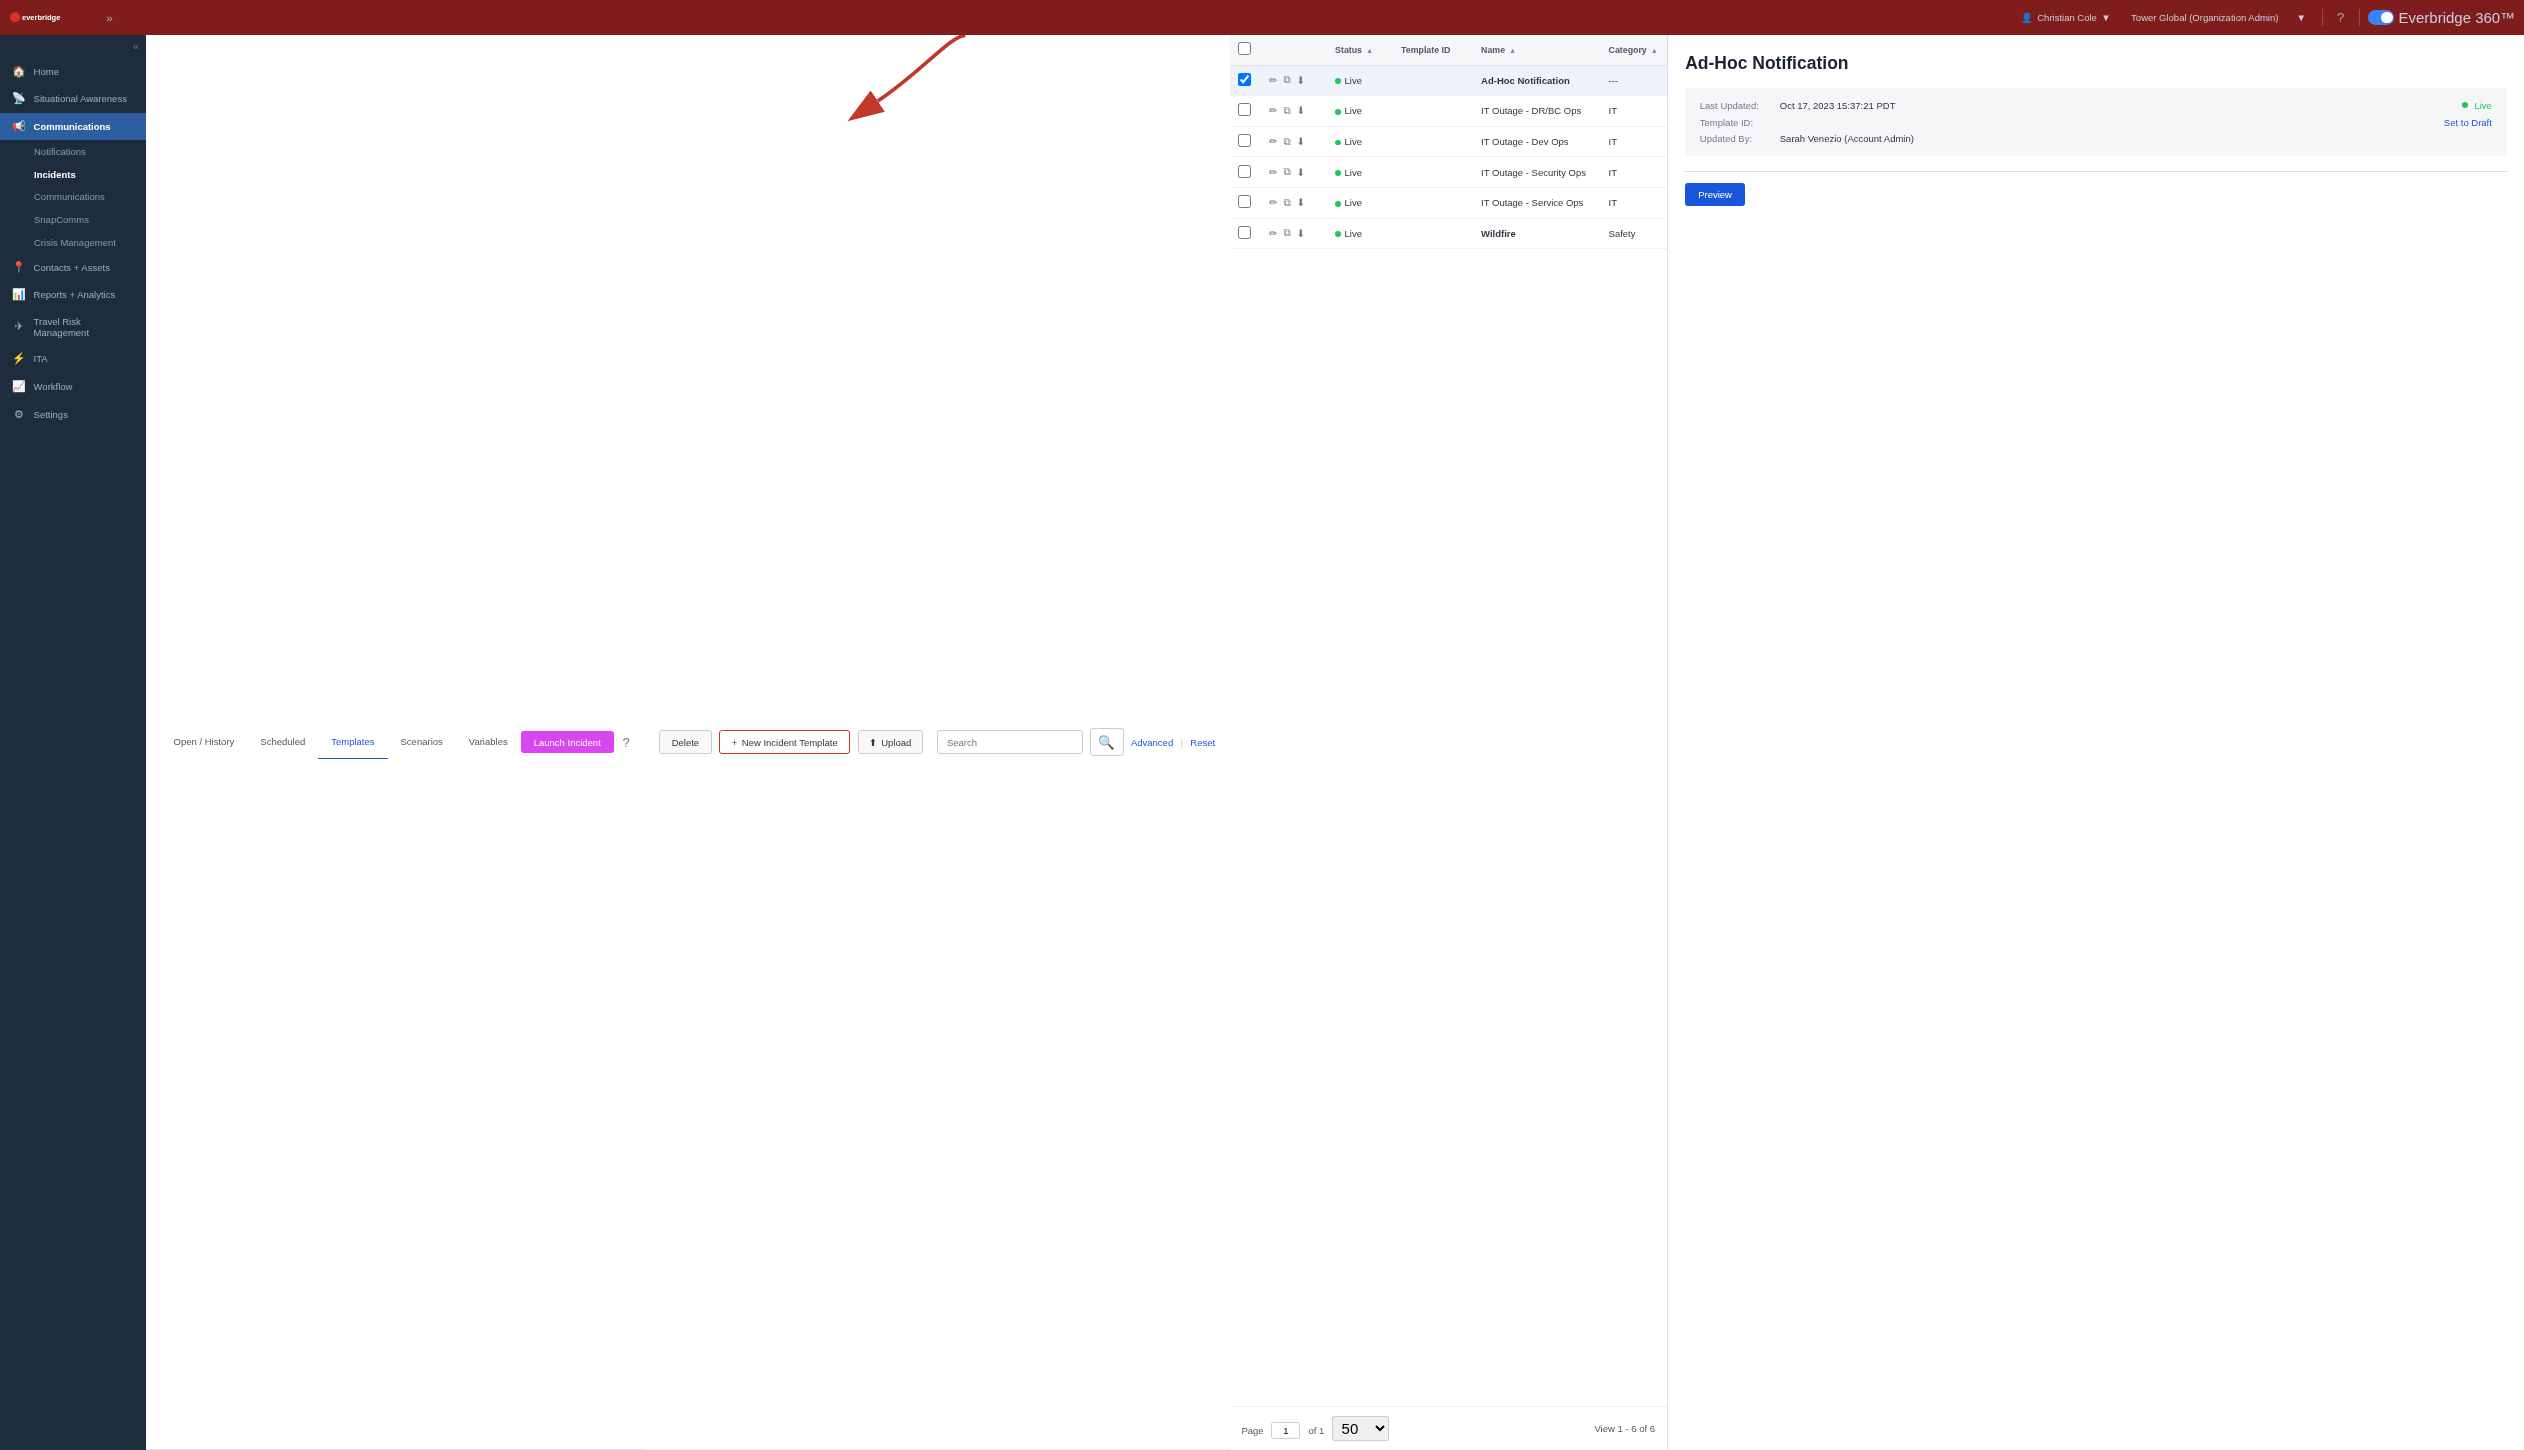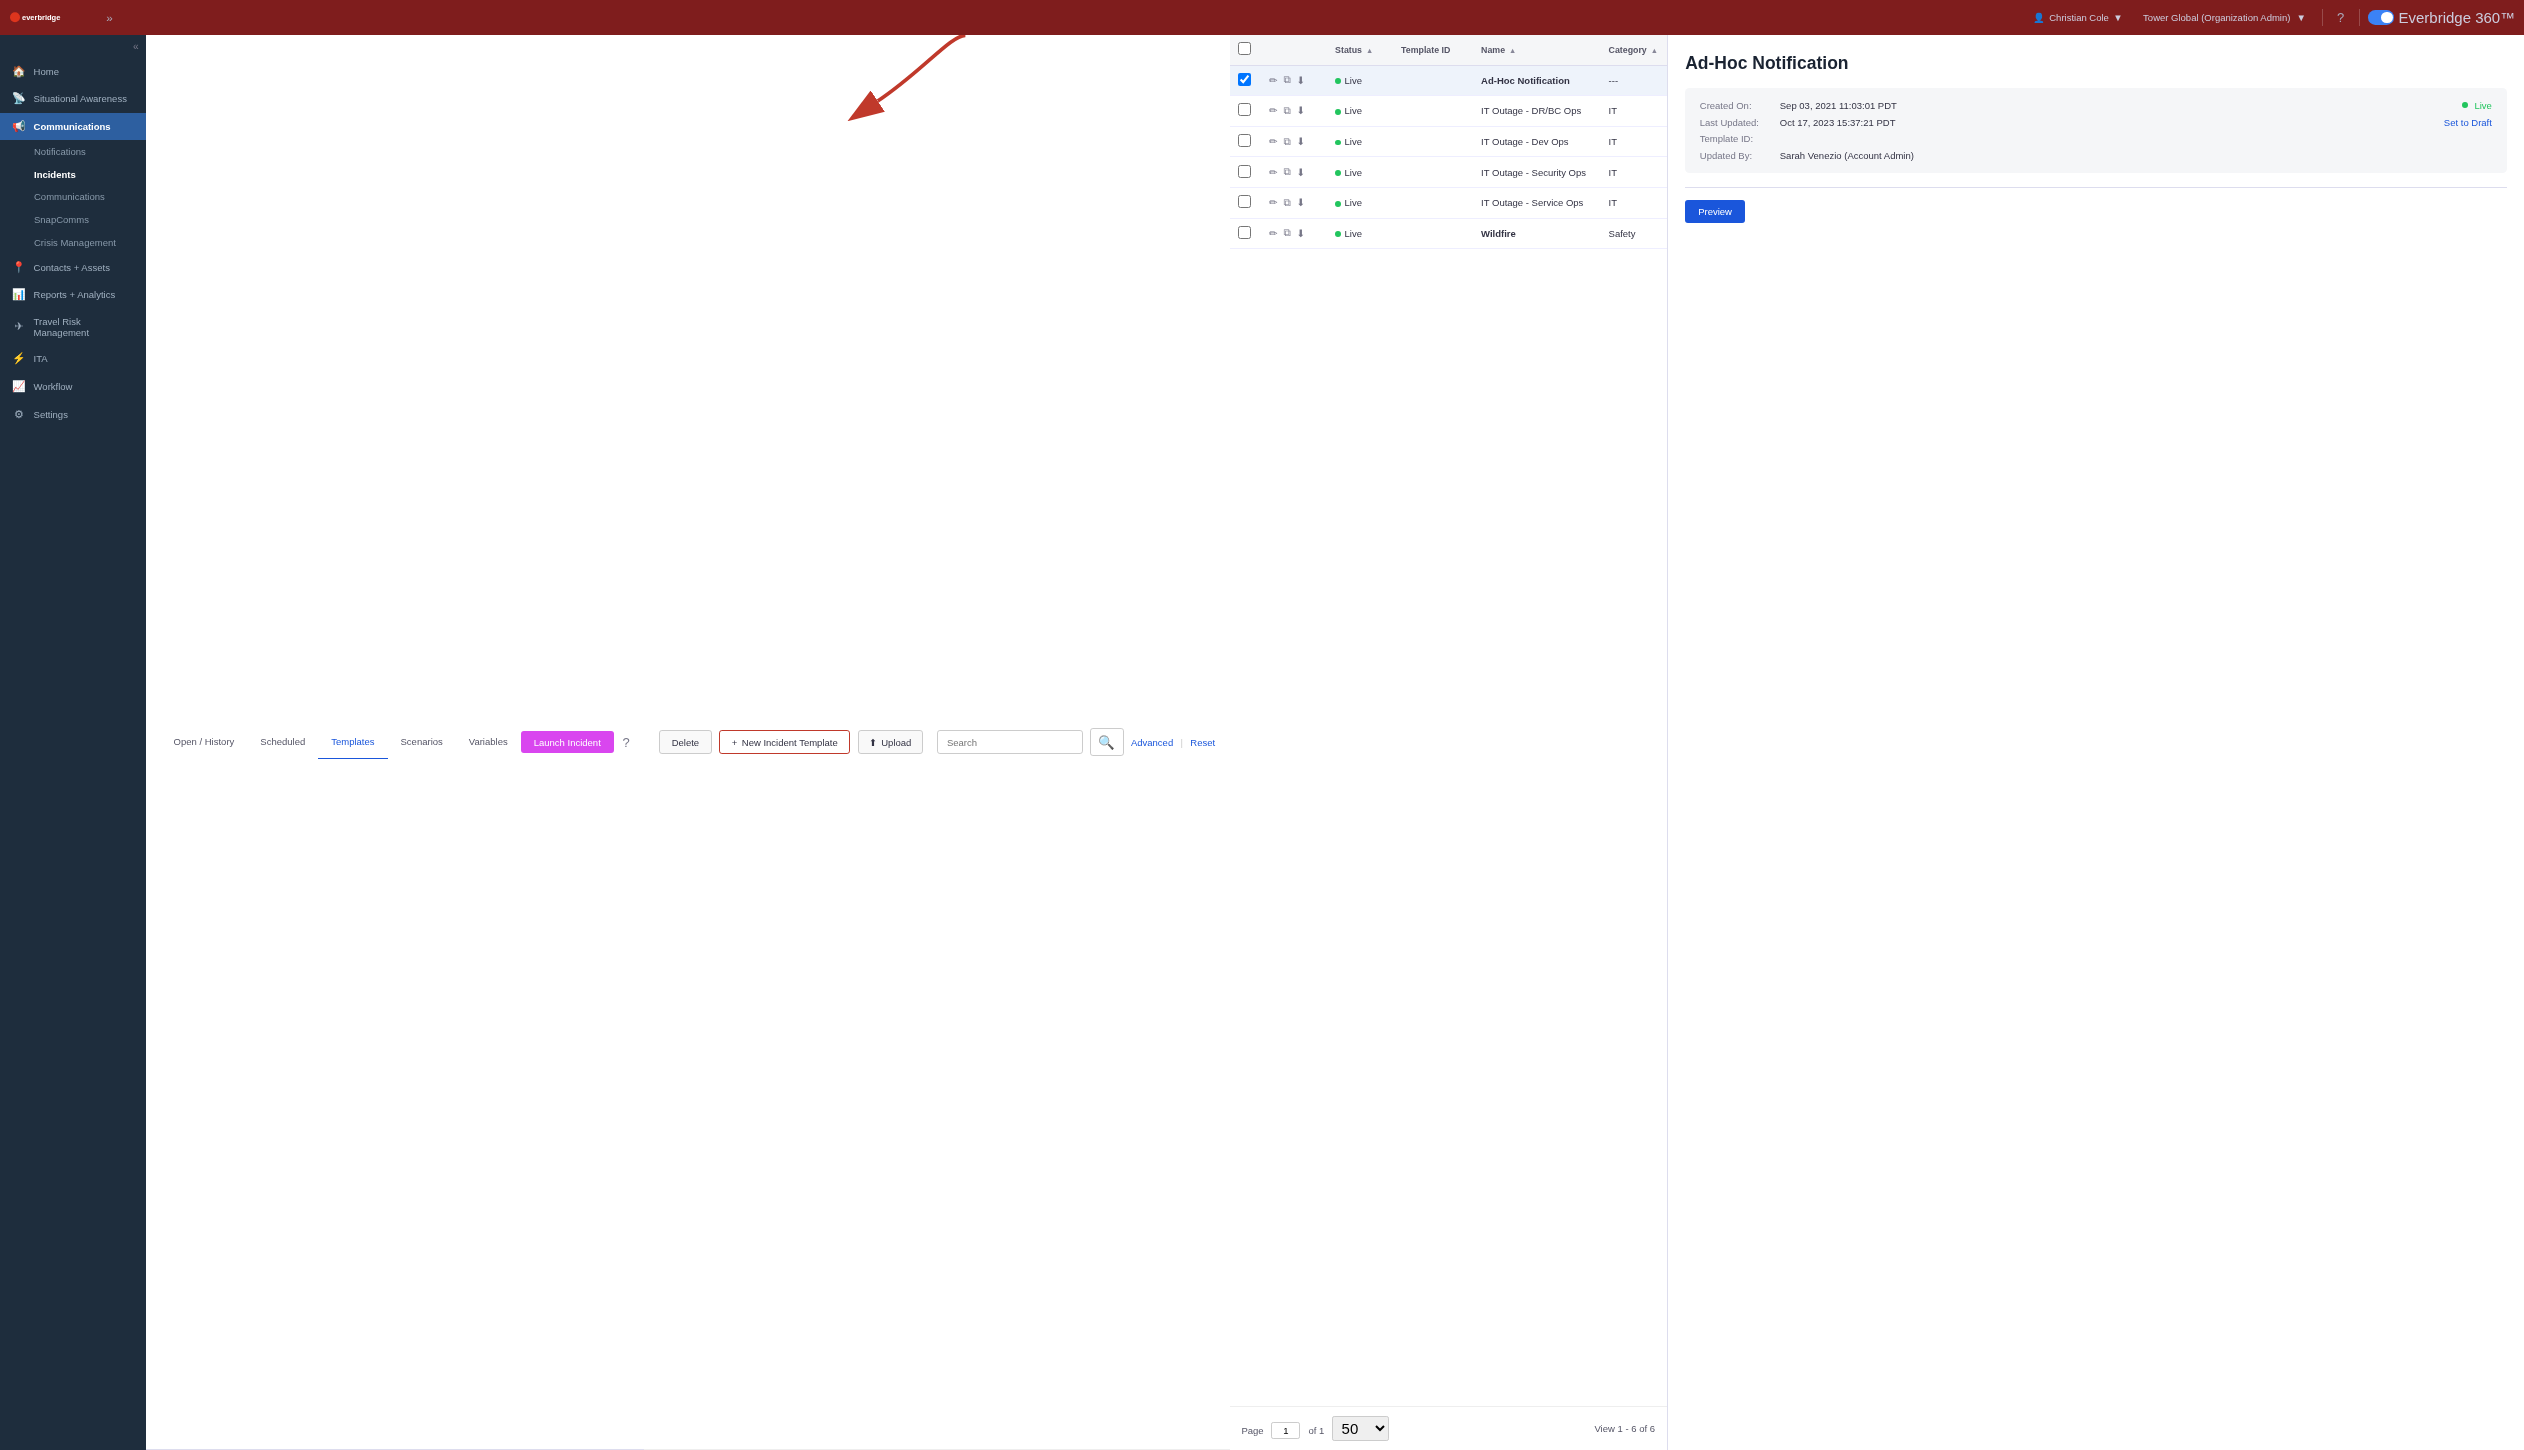--- a/index.html
+++ b/index.html
@@ -21,21 +21,21 @@
       display: flex; align-items: center; gap: 4.4px; margin-right: 5.8px;
     }
     .logo-svg { width: 80px; height: 20.5px; }
     .nav-expand-btn {
       background: none; border: none; color: #aab; cursor: pointer; font-size: 11.7px; padding: 2.9px 5.8px; margin-left: auto;
     }
     .nav-user {
       display: flex; align-items: center; gap: 4.4px; padding: 2.9px 7.3px; cursor: pointer; color: #ccd; font-size: 9.5px;
     }
     .nav-org {
-      display: flex; align-items: center; gap: 6px; padding: 2.9px 7.3px; cursor: pointer; color: #ccd; font-size: 9.5px;
+      display: flex; align-items: center; gap: 18px; padding: 2.9px 7.3px; cursor: pointer; color: #ccd; font-size: 9.5px;
     }
     .nav-divider { width: 0.7px; height: 17.5px; background: rgba(255,255,255,0.2); margin: 0 2.9px; }
     .nav-help { color: #aab; cursor: pointer; font-size: 13px; padding: 2.9px 5.8px; }
     .nav-360 {
       display: flex; align-items: center; gap: 4.4px; font-size: 15px; color: #ccd;
     }
     .toggle-switch {
       width: 26px; height: 14.6px; background: #3b82f6; border-radius: 7.3px; position: relative; cursor: pointer;
     }
     .toggle-switch::after {
@@ -498,24 +498,20 @@
         </div>
       </div>
 
       <div class="detail-panel">
         <h1 class="detail-title">Ad-Hoc Notification</h1>
 
         <div class="detail-meta">
           <div style="display:flex; gap:14.6px;">
             <div style="flex:1;">
               <div class="meta-row">
-                <span class="meta-label">Created On:</span>
-                <span class="meta-value">Sep 03, 2021 11:03:01 PDT</span>
-              </div>
-              <div class="meta-row">
                 <span class="meta-label">Last Updated:</span>
                 <span class="meta-value">Oct 17, 2023 15:37:21 PDT</span>
               </div>
               <div class="meta-row">
                 <span class="meta-label">Template ID:</span>
                 <span class="meta-value"></span>
               </div>
               <div class="meta-row">
                 <span class="meta-label">Updated By:</span>
                 <span class="meta-value">Sarah Venezio (Account Admin)</span>

